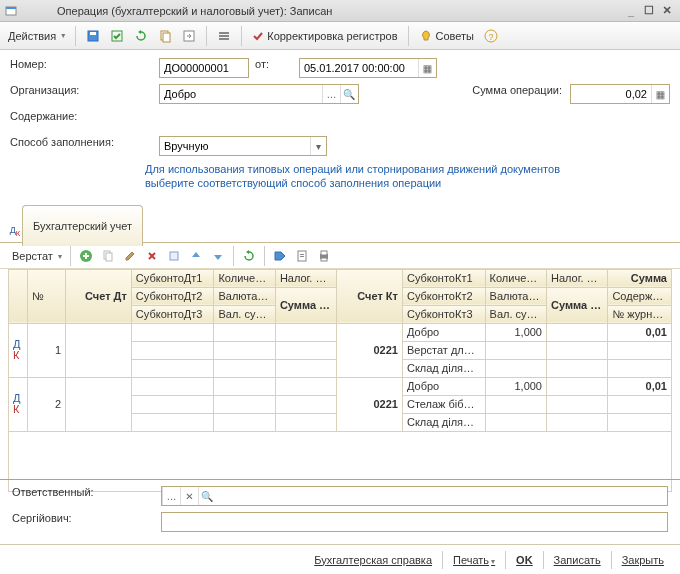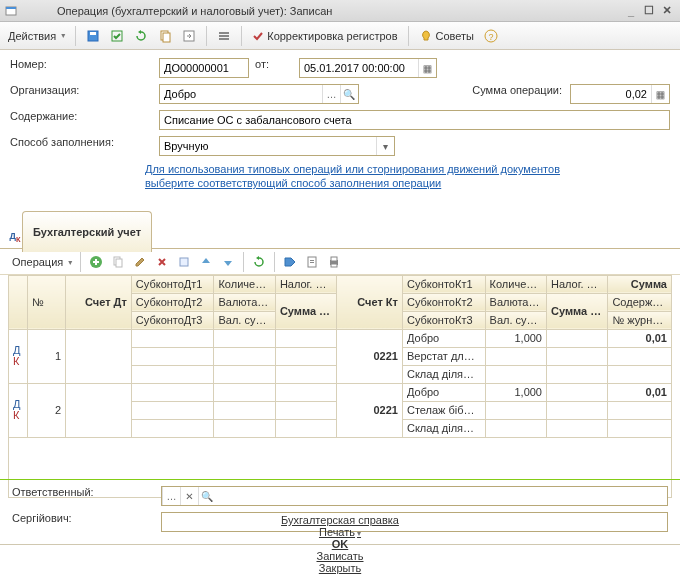--- a/index.html
+++ b/index.html
@@ -14,39 +14,39 @@
   .tbtn { height: 22px; min-width: 22px; display:inline-flex; align-items:center; justify-content:center; border:1px solid transparent; border-radius:3px; cursor:pointer; padding:0 3px; gap:3px;}
   .tsep { width:1px; height:20px; background:#ccc; margin:0 4px;}
   .drop-arrow{font-size:8px;color:#777;margin-left:2px;}
   
   .form-area { padding: 8px 10px 4px 10px; }
   .form-row { display: flex; align-items: flex-start; margin-bottom: 4px; min-height: 22px;}
   .form-label { width: 125px; color: #333; }
   .input-grp { display:inline-flex; align-items:center; border:1px solid #b8a878; background:#fff; height:20px;margin-left:24px;}
   .input-grp input { border:none; outline:none; height:18px; padding:0 4px; font-size:11px; background:transparent;}
   .input-grp .ibtn { width:18px;height:18px;display:inline-flex;align-items:center;justify-content:center;cursor:pointer;border-left:1px solid #ddd;font-size:10px;color:#666;}
-  .hint-text { color: #2060b0; padding-left: 135px; line-height: 1.3; margin-bottom: 12px; text-decoration: underline;}
-  
-  .tabs { border-bottom: 1px solid #c8b890; display:flex; align-items:flex-end; padding-left:8px;font-weight:bold;}
+  .hint-text { color: #2060b0; padding-left: 135px; line-height: 1.3; margin-bottom: 6px;}
+  
+  .tabs { border-bottom: 1px solid #c8b890; display:flex; align-items:flex-end; padding-left:8px;}
   .tab-marker { width: 14px; height: 20px; display:flex;align-items:center;justify-content:center;}
   .tab { background:linear-gradient(#fff,#f5efd8); border:1px solid #c8b890; border-bottom:none; border-radius:4px 4px 0 0; padding:14px 10px; cursor:pointer; position:relative; top:4px;}
   
   .posting-bar { height:26px; display:flex; align-items:center; padding:4px 8px 2px 8px; border-bottom:1px solid #e0d8c0;}
   
   .grid-wrap { padding: 0 8px; }
   .grid { width:100%; border-collapse:collapse; table-layout:fixed;}
   .grid th, .grid td { border:1px solid #d8d0b8; padding:2px 4px; height:18px; overflow:hidden; white-space:nowrap; text-overflow:ellipsis; font-size:11px;}
   .grid th { background:linear-gradient(#fdf9ec,#f0e8c8); font-weight:normal; text-align:left;}
   .grid th.bold, .grid td.bold { font-weight:bold;text-align:right;}
   .grid td { background:#fff;}
   .grid td.num { text-align:right;}
   
   .bottom-area { position:absolute; bottom:0; left:0; right:0; }
   .bottom-form { padding: 6px 12px; border-top:1px solid #84cc16;}
-  .btn-bar { border-top:1px solid #d0c8b0; height:30px; display:flex; align-items:center; justify-content:flex-end; padding:0 10px; gap:0;flex-direction:column;}
+  .btn-bar { border-top:1px solid #d0c8b0; height:30px; display:flex; align-items:center; justify-content:flex-end; padding:0 10px; gap:0;}
   .btn-bar .link { color:#333; text-decoration:underline; cursor:pointer; margin:0 6px;}
   .btn-bar .sep{width:1px;height:18px;background:#ccc;margin:0 4px;}
   
   svg { display:block;}
   .col-marker{width:18px;}
   .col-n{width:36px;}
   .col-dt{width:62px;}
   .col-sub{width:78px;}
   .col-qty{width:58px;}
   .col-tax{width:58px;}
@@ -157,47 +157,44 @@
     </div>
     <div style="flex:1"></div>
     <div>Сумма операции:</div>
     <div class="input-grp" style="margin-left:8px">
       <input style="width: 80px; text-align: right;" value="0,02">
       <span class="ibtn">▦</span>
     </div>
   </div>
   <div class="form-row">
     <div class="form-label">Содержание:</div>
-    <div class="input-grp" style="flex:1">
-      <input style="flex: 1 1 0%;" value="Списание ОС с забалансового счета">
-    </div>
   </div>
   <div class="form-row">
     <div class="form-label">Способ заполнения:</div>
-    <div class="input-grp" style="width:236px">
+    <div class="input-grp" style="width:168px">
       <input style="flex: 1 1 0%;" value="Вручную">
       <span class="ibtn">▾</span>
     </div>
   </div>
   <div class="hint-text">
     <div>Для использования типовых операций или сторнирования движений документов</div>
     <div>выберите соответствующий способ заполнения операции</div>
   </div>
 </div>
 
 <div class="tabs">
   <div class="tab-marker">
       <span style="color:#3060a0;font-size:9px">Д<sub style="color:#b03030">К</sub></span>
     </div>
   <div class="tab">Бухгалтерский учет</div>
 </div>
 
 <div class="posting-bar">
   <div class="tbtn">
-      <span>Операция</span>
+      <span>Верстат</span>
       <span class="drop-arrow">▾</span>
     </div>
   <div class="tsep"></div>
   <div class="tbtn">
       <svg width="14" height="14">
         <circle cx="7" cy="7" r="6" fill="#5ab05a"></circle>
         <path d="M7 4 L7 10 M4 7 L10 7" stroke="#fff" stroke-width="2"></path>
       </svg>
     </div>
   <div class="tbtn">

